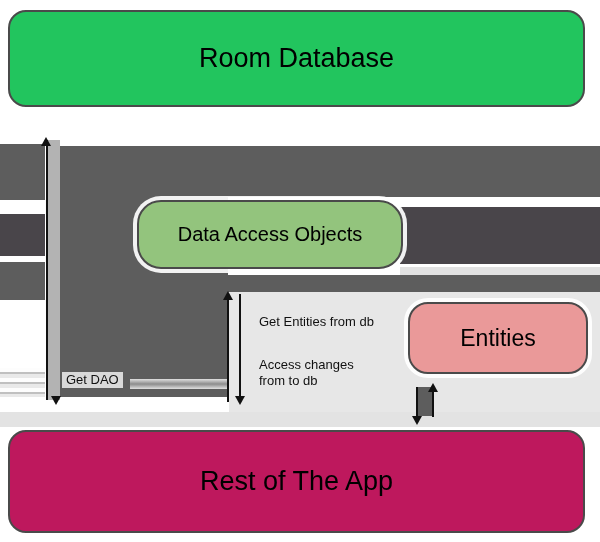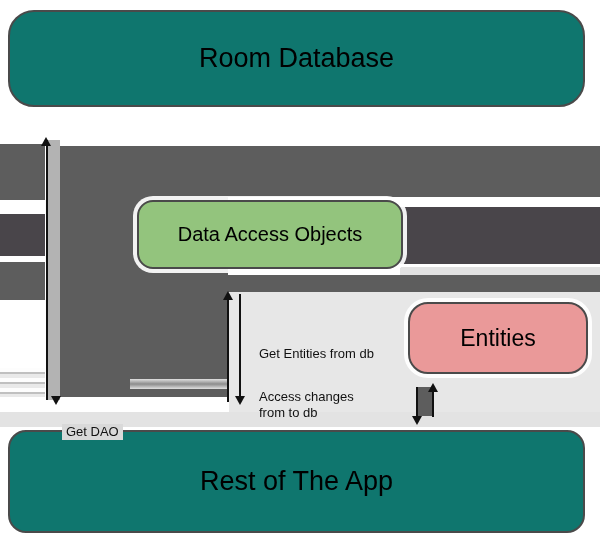--- a/index.html
+++ b/index.html
@@ -3,53 +3,53 @@
 <meta charset="utf-8">
 <style>
   html,body{margin:0;padding:0;background:#fff;}
   #diagram{position:relative;width:600px;height:542px;background:#fff;overflow:hidden;
            font-family:"Liberation Sans",sans-serif;color:#000;}
   .abs{position:absolute;}
   .box{position:absolute;display:flex;align-items:center;justify-content:center;
        border:2px solid #4a4a4a;box-sizing:border-box;text-align:center;}
   .slab{position:absolute;background:#5d5d5d;}
   .slab-dark{position:absolute;background:#49454a;}
-  .lbl{position:absolute;font-size:13px;line-height:16px;color:#111;white-space:nowrap;margin-top:32px;}
+  .lbl{position:absolute;font-size:13px;line-height:16px;color:#111;white-space:nowrap;}
   .thinline{position:absolute;width:2px;background:#111;}
   .tri-up{position:absolute;width:0;height:0;
           border-left:5px solid transparent;border-right:5px solid transparent;
           border-bottom:9px solid #111;}
   .tri-down{position:absolute;width:0;height:0;
           border-left:5px solid transparent;border-right:5px solid transparent;
           border-top:9px solid #111;}
-  #box-room{left:8px;top:10px;width:577px;height:97px;background:#0f766e;
-            border-radius:26px;font-size:27px;}
+  #box-room{left:8px;top:10px;width:577px;height:97px;background:#22c55e;
+            border-radius:18px;font-size:27px;}
   #box-dao{left:137px;top:200px;width:266px;height:69px;background:#93c47d;
-           border-radius:16px;font-size:20px;box-shadow:0 0 0 4px rgba(255,255,255,.92);}
+           border-radius:24px;font-size:20px;box-shadow:0 0 0 4px rgba(255,255,255,.92);}
   #box-entities{left:408px;top:302px;width:180px;height:72px;background:#ea9999;
            border-radius:20px;font-size:23px;box-shadow:0 0 0 4px rgba(255,255,255,.92);}
-  #box-rest{left:8px;top:430px;width:577px;height:103px;background:#0f766e;
+  #box-rest{left:8px;top:430px;width:577px;height:103px;background:#be185d;
             border-radius:18px;font-size:27px;}
   #left-band-1{left:0;top:144px;width:45px;height:56px;}
   #left-band-2{left:0;top:214px;width:45px;height:42px;}
   #left-band-3{left:0;top:262px;width:45px;height:38px;}
   #left-stripes{left:0;top:368px;width:45px;height:29px;
      background:repeating-linear-gradient(180deg,#fdfdfd 0 4px,#c0c0c0 4px 6px,#e9e9e9 6px 10px);}
   #top-band{left:58px;top:146px;width:542px;height:51px;}
   #big-block{left:58px;top:146px;width:170px;height:251px;}
   #right-band-2{left:400px;top:207px;width:200px;height:57px;}
   #right-lightstrip{left:400px;top:267px;width:200px;height:8px;background:#e2e2e2;}
   #mid-band-3{left:228px;top:275px;width:372px;height:17px;}
   #panel{left:229px;top:292px;width:371px;height:126px;background:#e7e7e7;}
   #bottom-strip{left:0;top:412px;width:600px;height:15px;background:#e3e3e3;}
   #get-dao-bar{left:46px;top:140px;width:12px;height:260px;background:#b3b3b3;
                border-left:2px solid #111;box-sizing:content-box;}
   #get-dao-stripe{left:130px;top:379px;width:98px;height:10px;
      background:linear-gradient(180deg,#e0e0e0,#8c8c8c 50%,#e0e0e0);}
-  #get-dao-label{left:62px;top:392px;background:#d9d9d9;padding:0 4px;}
+  #get-dao-label{left:62px;top:372px;background:#d9d9d9;padding:0 4px;}
   #line-up{left:227px;top:298px;height:104px;}
   #line-down{left:239px;top:294px;height:103px;}
   #getset-bar{left:416px;top:387px;width:14px;height:29px;background:#5d5d5d;
               border-left:2px solid #111;box-sizing:content-box;}
   #getset-line{left:432px;top:390px;height:27px;}
   #label-get-entities{left:259px;top:314px;}
   #label-persist{left:259px;top:357px;white-space:normal;width:110px;}
   #label-getset{left:444px;top:394px;}
 </style>
 </head>

